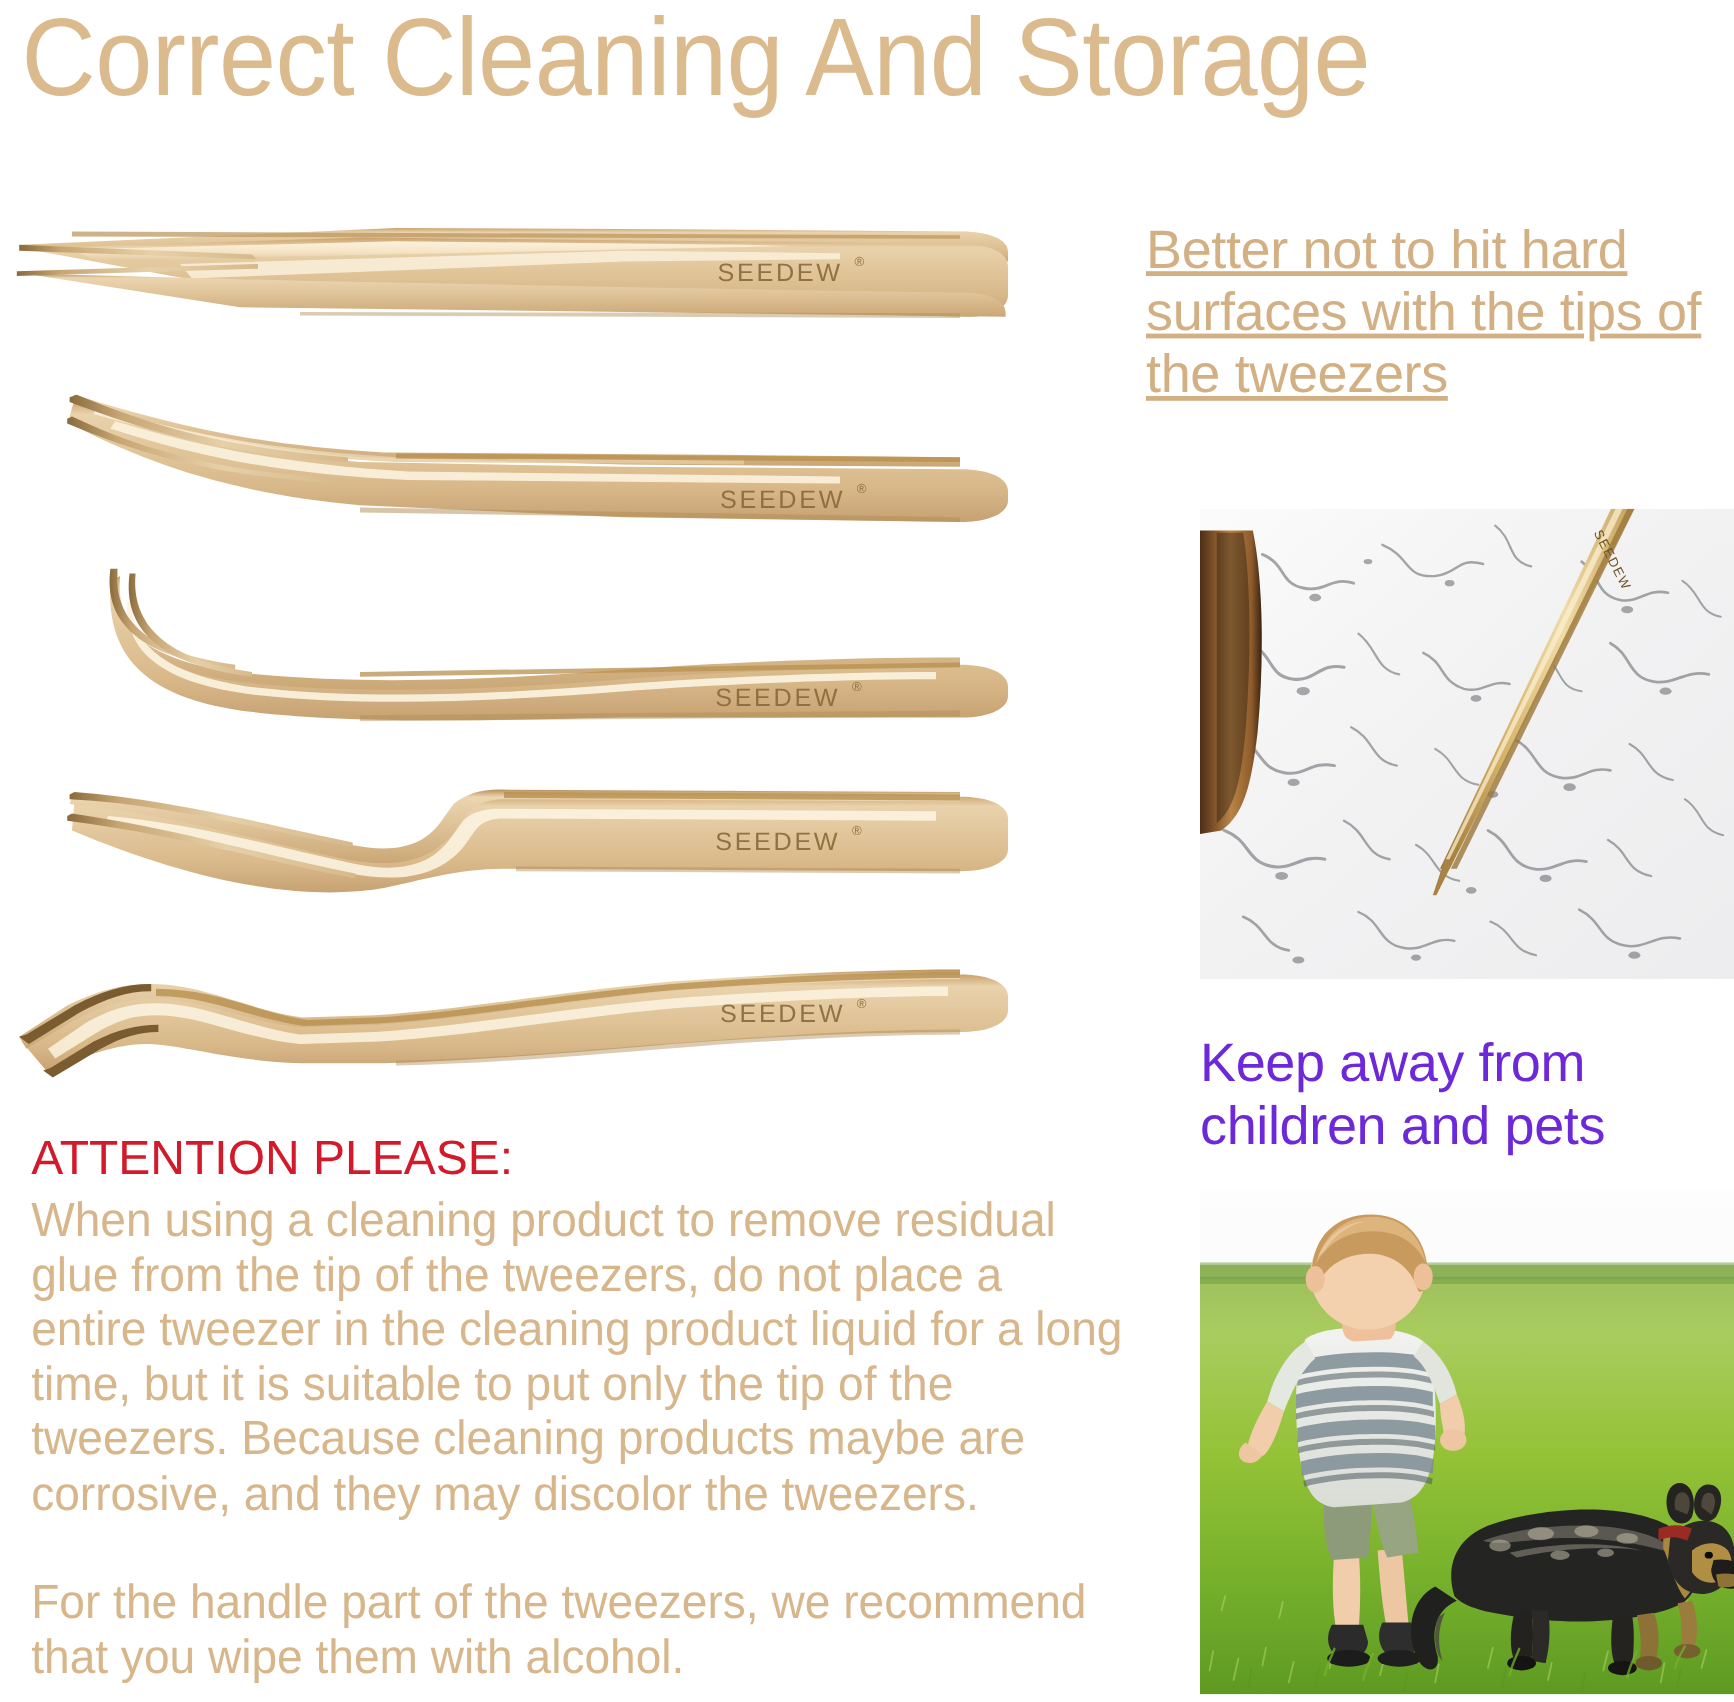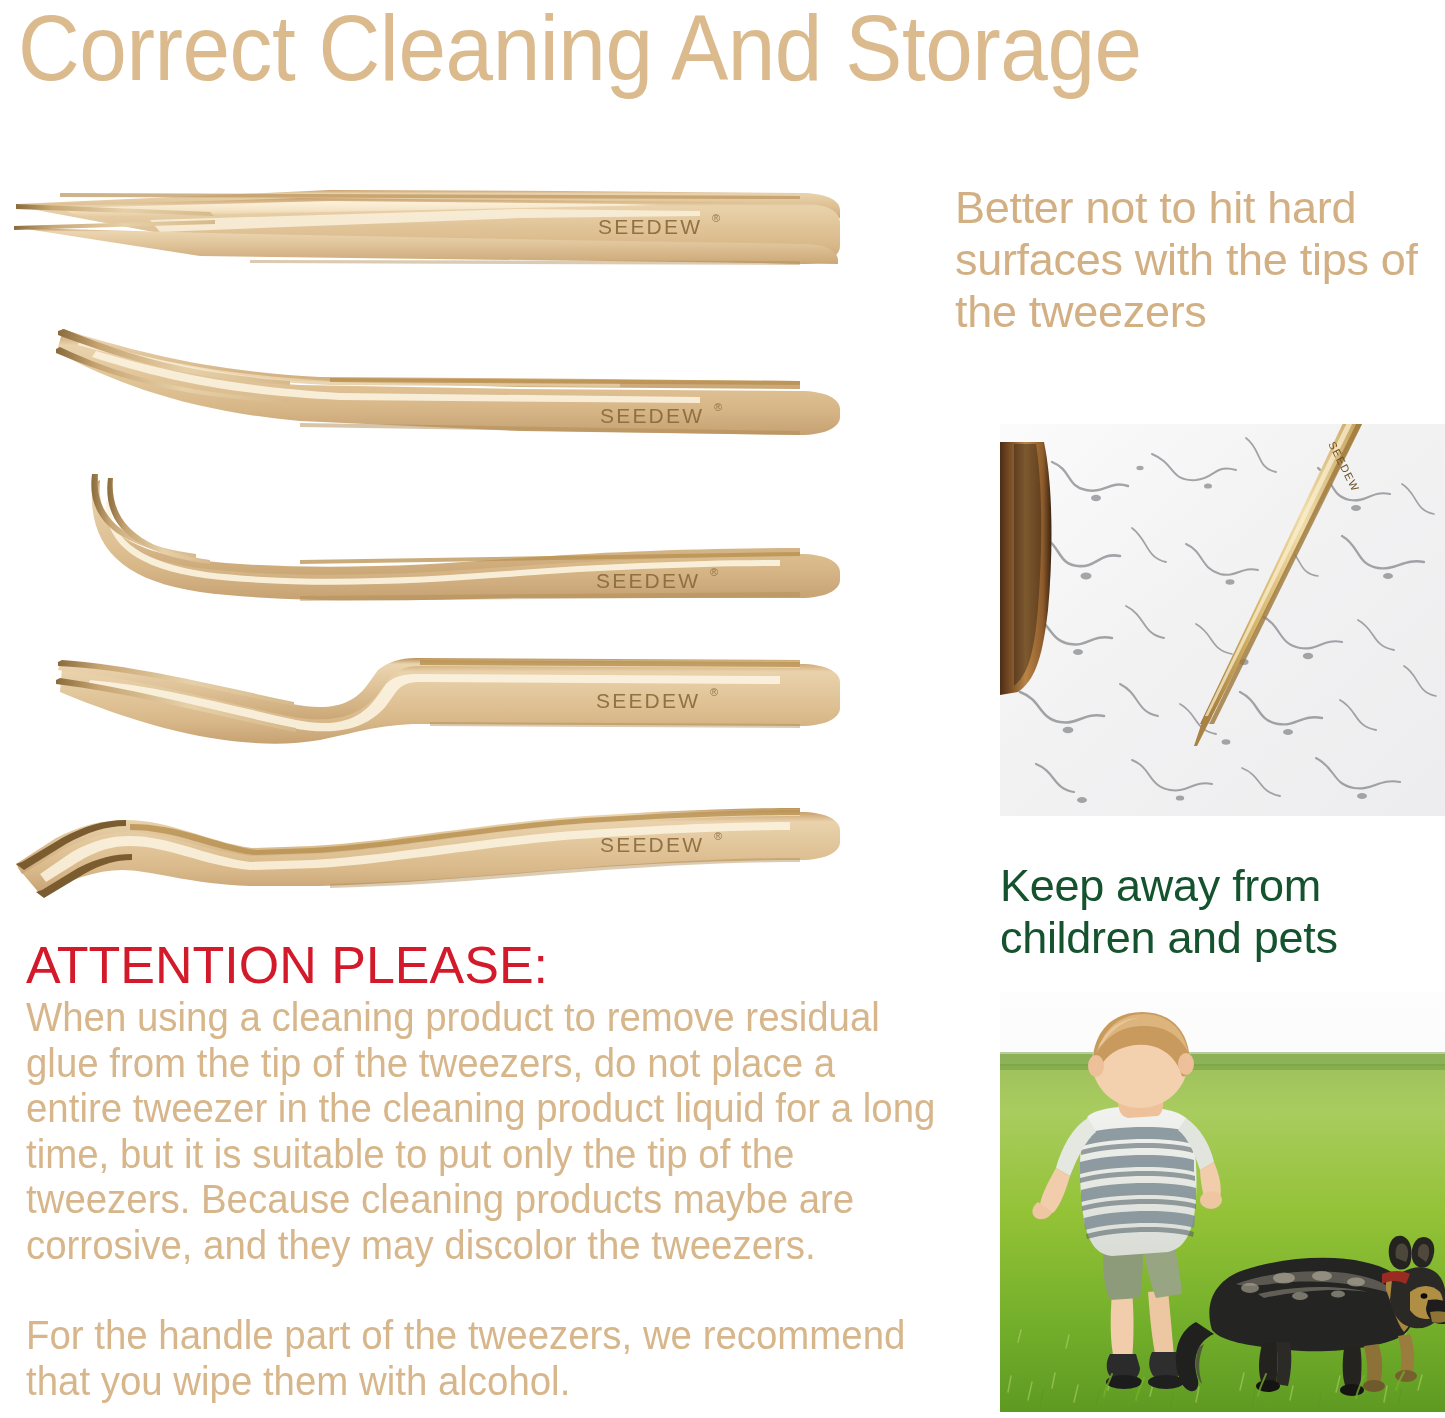--- a/index.html
+++ b/index.html
@@ -24,36 +24,36 @@
 
   
   #tweezers{position:absolute;left:0;top:160px;width:880px;height:760px;}
   .tw-row{position:absolute;left:0;width:880px;height:150px;}
   .tw-row svg{display:block;width:100%;height:100%;overflow:visible;}
 
   
   #cap-top{
     position:absolute;left:955px;top:182px;width:490px;
     font-size:45px;line-height:52px;color:#D3B083;
-    font-weight:400;letter-spacing:-0.3px;
+    font-weight:400;letter-spacing:-0.3px;text-decoration:underline;
   }
   #cap-bottom{
     position:absolute;left:1000px;top:860px;width:445px;
-    font-size:45px;line-height:52px;color:#14532d;
+    font-size:45px;line-height:52px;color:#6d28d9;
     font-weight:400;letter-spacing:-0.3px;
   }
 
   .photo{position:absolute;overflow:hidden;background:#fff;}
   #photo-marble{left:1000px;top:424px;width:445px;height:392px;}
   #photo-child{left:1000px;top:992px;width:445px;height:420px;}
 
   
   #attention{
     position:absolute;left:26px;top:942px;
-    font-size:52px;line-height:46px;color:#D21A2B;
+    font-size:40px;line-height:46px;color:#D21A2B;
     font-weight:400;letter-spacing:0px;
   }
   #body-text{
     position:absolute;left:26px;top:995px;width:950px;
     font-size:40px;line-height:45.5px;color:#D7B68B;
     font-weight:400;
     transform:scaleX(0.96);transform-origin:left top;
   }
   #body-text p{margin:0 0 45px 0;}
   #body-text p:last-child{margin-bottom:0;}

